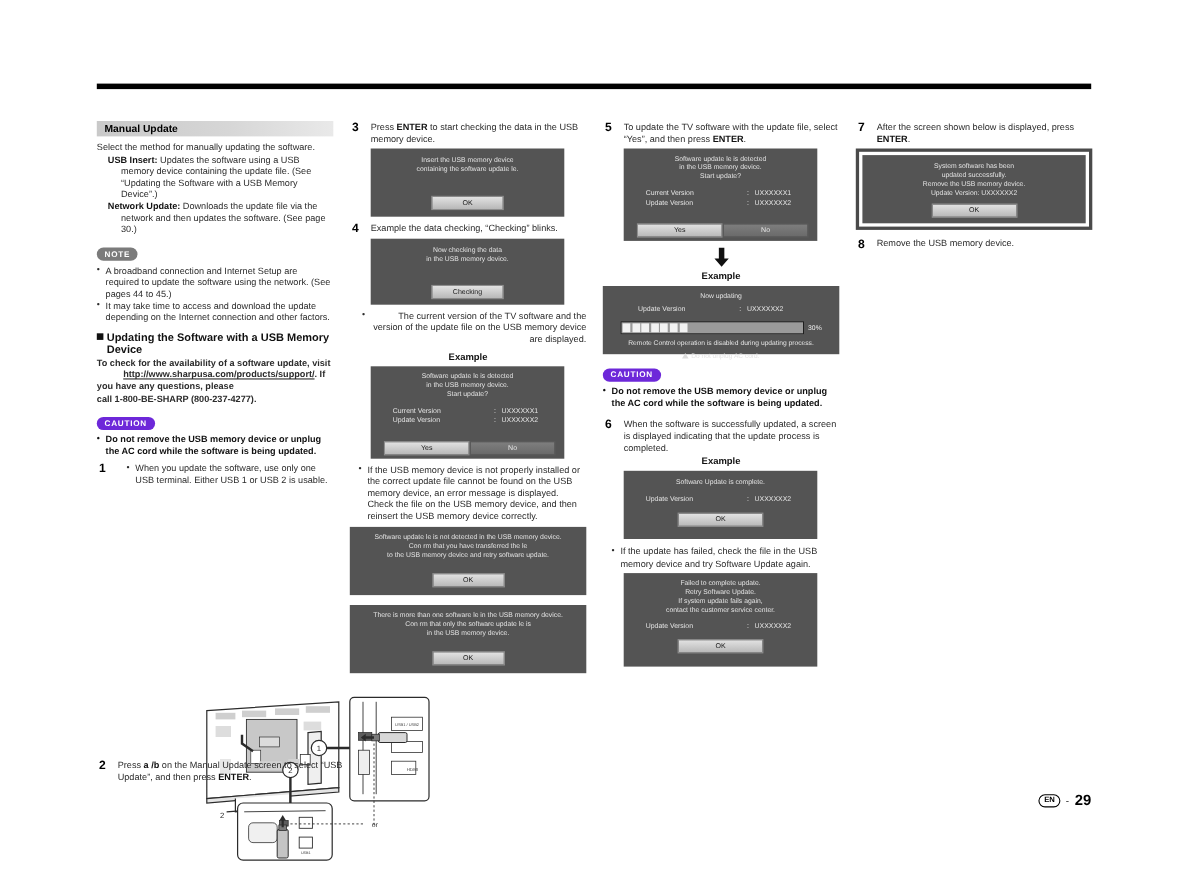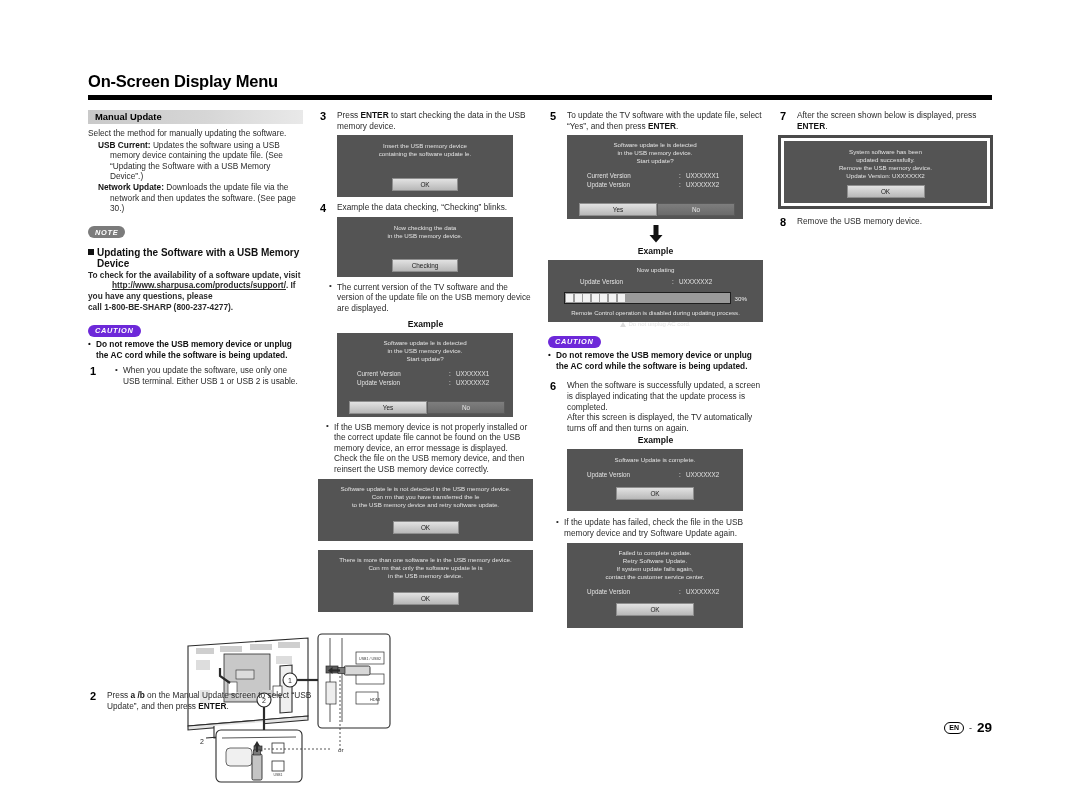--- a/index.html
+++ b/index.html
@@ -33,21 +33,21 @@
     font-size:9.4px;font-weight:bold;color:#000;margin-bottom:4px;
   }
 
   
   .ind1{padding-left:22px;text-indent:-12px;}
 
   
   .badge{
     display:inline-block;background:#7b7b7b;color:#fff;
     font-size:7.4px;font-weight:bold;letter-spacing:0.7px;
-    padding:1.5px 7px 1.5px 7px;border-radius:6px;line-height:9px;font-style:italic;
+    padding:1.5px 7px 1.5px 7px;border-radius:6px;line-height:9px;
   }
   .badge.caution{background:#6d28d9;}
 
   
   ul.bl{margin:2px 0 0 0;padding:0;list-style:none;}
   ul.bl li{position:relative;padding-left:8px;font-size:8.3px;line-height:10.6px;color:#2b2b2b;margin-bottom:0px;}
   ul.bl li:before{content:"\2022";position:absolute;left:0;top:-0.5px;font-size:8px;}
   ul.bl.bold li{font-weight:bold;color:#111;}
 
   
@@ -113,42 +113,45 @@
 
   
   .illus{position:absolute;left:92px;top:520px;width:215px;height:160px;}
 </style>
 </head>
 <body>
 
 <div class="page">
 
   <div class="hdr">
-    <div class="hdr-title">On-Screen Display Menu</div>
     <div class="hdr-rule"></div>
   </div>
 
   <div class="col c1">
 
     <div class="sectbar">Manual Update</div>
 
     <div class="t">Select the method for manually updating the software.</div>
 
     <div class="t ind1" style="margin-top:1px;">
-      <span class="b">USB Current:</span>
+      <span class="b">USB Insert:</span>
       <span>Updates the software using a USB memory device containing the update file. (See “Updating the Software with a USB Memory Device”.)</span>
     </div>
 
     <div class="t ind1">
       <span class="b">Network Update:</span>
       <span>Downloads the update file via the network and then updates the software. (See page 30.)</span>
     </div>
 
     <div style="margin-top:7px;">
       <span class="badge">NOTE</span>
+      <ul class="bl">
+        <li>A broadband connection and Internet Setup are required to update the software using the network. (See pages 44 to 45.)</li>
+        <li>It may take time to access and download the update depending on the Internet connection and other factors.</li>
+      </ul>
     </div>
 
     <div class="sqhead" style="margin-top:8px;">
       <span class="sq"></span><span>Updating the Software with a USB Memory</span>
       <span class="ln2">Device</span>
     </div>
 
     <div class="t" style="margin-top:1px;font-weight:bold;">
       <span>To check for the availability of a software update, visit</span><br>
       <span class="lnk">http://www.sharpusa.com/products/support/</span><span>. If you have any questions, please</span><br>
@@ -278,21 +281,21 @@
     </div>
 
     <div class="dlg" style="margin-left:19px;width:176px;height:60px;box-sizing:border-box;">
       <div class="line">Now checking the data</div>
       <div class="line">in the USB memory device.</div>
       <div class="btnrow" style="margin-top:19px;">
         <span class="btn">Checking</span>
       </div>
     </div>
 
-    <ul class="bl" style="margin-top:5px;padding-left:11px;">
+    <ul class="bl" style="margin-top:5px;padding-left:11px;text-align:right;">
       <li>The current version of the TV software and the version of the update file on the USB memory device are displayed.</li>
     </ul>
 
     <div class="exlbl">Example</div>
 
     <div class="dlg" style="margin-left:19px;width:176px;height:84px;box-sizing:border-box;padding-top:6px;">
       <div class="line">Software update  le is detected</div>
       <div class="line">in the USB memory device.</div>
       <div class="line">Start update?</div>
       <div style="height:6px;"></div>
@@ -403,21 +406,20 @@
     <div style="margin-top:8px;">
       <span class="badge caution">CAUTION</span>
       <ul class="bl bold">
         <li>Do not remove the USB memory device or unplug the AC cord while the software is being updated.</li>
       </ul>
     </div>
 
     <div class="step" style="margin-top:9px;">
       <span class="n">6</span>
       <div class="bd">When the software is successfully updated, a screen is displayed indicating that the update process is completed.</div>
-      <div class="bd">After this screen is displayed, the TV automatically turns off and then turns on again.</div>
     </div>
 
     <div class="exlbl" style="margin-top:2px;">Example</div>
 
     <div class="dlg" style="margin-left:19px;width:176px;height:62px;box-sizing:border-box;padding-top:7px;">
       <div class="line">Software Update is complete.</div>
       <div style="height:6px;"></div>
       <div class="kv" style="padding:0 14px;">
         <span class="k">Update Version</span>
         <span class="c">:</span>

